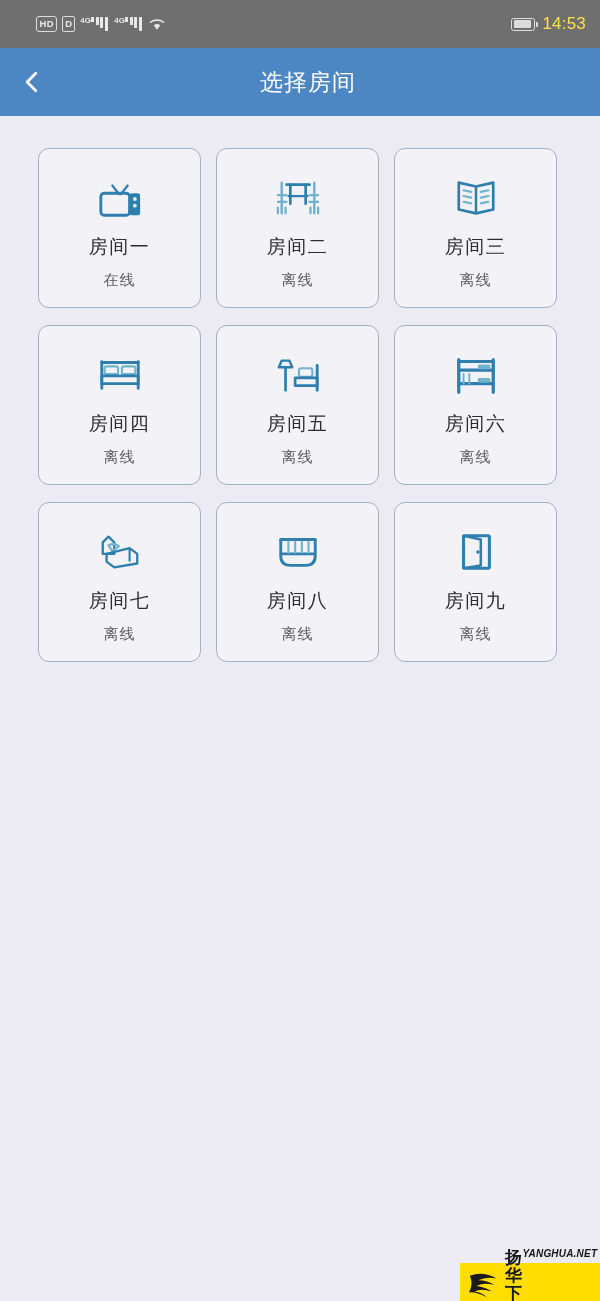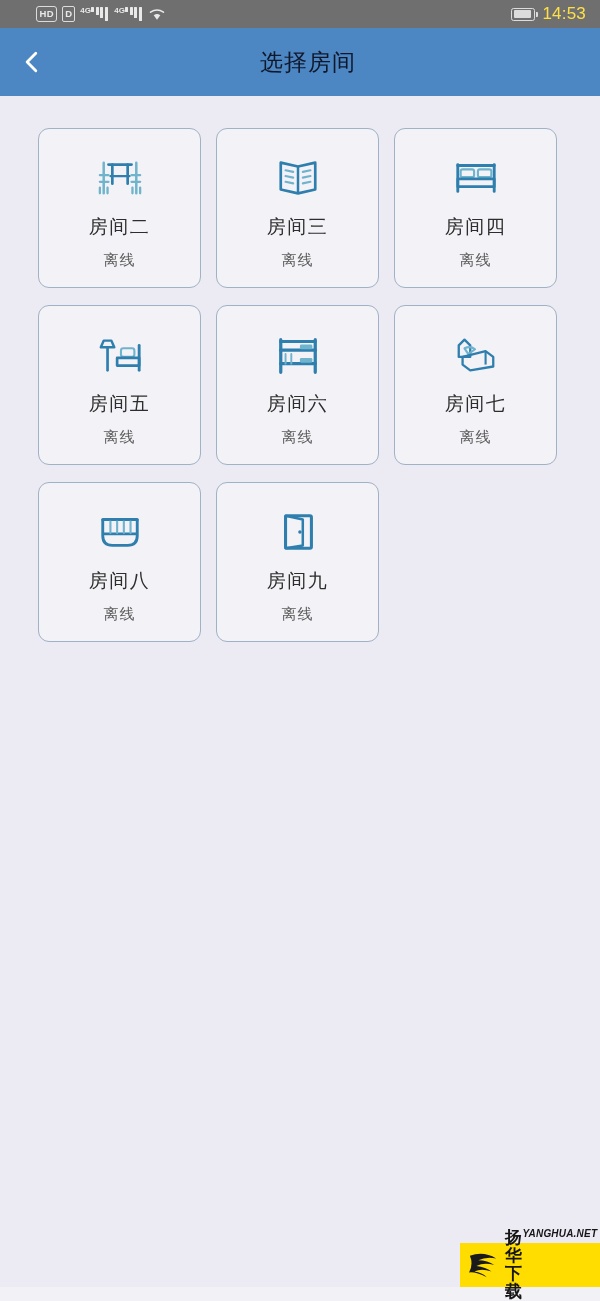--- a/index.html
+++ b/index.html
@@ -5,21 +5,21 @@
   * { box-sizing: border-box; margin: 0; padding: 0; }
   html, body {
     width: 600px; height: 1301px;
     font-family: "Liberation Sans", "DejaVu Sans", sans-serif;
     overflow: hidden;
   }
   body { background: #f1f1f6; position: relative; }
 
   
   .statusbar {
-    height: 28px; width: 100%;
+    height: 48px; width: 100%;
     background: #6f6f6f;
     display: flex; align-items: center;
     justify-content: space-between;
     padding: 0 14px 0 36px;
     color: #e9e9e9;
   }
   .sb-left { display: flex; align-items: center; gap: 5px; }
   .sb-right { display: flex; align-items: center; gap: 7px; }
   .hd-badge {
     border: 1.6px solid #dcdcdc; border-radius: 3px;
@@ -57,21 +57,21 @@
     display: flex; align-items: center;
     position: relative;
   }
   .back-btn {
     width: 64px; height: 68px;
     display: flex; align-items: center; justify-content: center;
   }
   .back-btn svg { display: block; }
   .header-title {
     position: absolute; left: 16px; right: 0; text-align: center;
-    font-size: 23px; color: #0f172a; letter-spacing: 1px;
+    font-size: 23px; color: #ffffff; letter-spacing: 1px;
     pointer-events: none;
   }
 
   
   .content {
     width: 100%; height: calc(1301px - 110px);
     background: #eceaf2;
     position: relative;
   }
   .grid-wrap {
@@ -161,20 +161,33 @@
       </svg>
     </span>
   </div>
   <div class="header-title">选择房间</div>
 </div>
 
 <div class="content">
   <div class="grid-wrap">
     <div class="grid">
 
+      <div class="card">
+        <div class="card-icon">
+          <svg viewBox="0 0 52 48" width="50" height="46">
+            <path d="M18 11 L25 20 M34 11 L27 20" stroke="#2f7fae" stroke-width="2.4" fill="none" stroke-linecap="round"></path>
+            <rect x="6" y="19" width="30" height="23" rx="3.5" fill="none" stroke="#2f7fae" stroke-width="3"></rect>
+            <rect x="36" y="19" width="11" height="23" rx="3" fill="#2f7fae"></rect>
+            <circle cx="41.5" cy="25" r="2" fill="#dff0f7"></circle>
+            <circle cx="41.5" cy="32" r="2" fill="#dff0f7"></circle>
+          </svg>
+        </div>
+        <div class="card-name">房间一</div>
+        <div class="card-status">在线</div>
+      </div>
 
       <div class="card">
         <div class="card-icon">
           <svg viewBox="0 0 52 48" width="50" height="46">
             <path d="M9 8 L9 40 M43 8 L43 40" stroke="#6fb3cd" stroke-width="2.6" stroke-linecap="round"></path>
             <path d="M14 10 L38 10" stroke="#2f7fae" stroke-width="3" stroke-linecap="round"></path>
             <path d="M18 10 L18 30 M34 10 L34 30" stroke="#2f7fae" stroke-width="2.8" stroke-linecap="round"></path>
             <path d="M16 22 L36 22" stroke="#2f7fae" stroke-width="2.4" stroke-linecap="round"></path>
             <path d="M5 21 L14 21 M38 21 L47 21" stroke="#6fb3cd" stroke-width="2.4" stroke-linecap="round"></path>
             <path d="M5 28 L14 28 M38 28 L47 28" stroke="#6fb3cd" stroke-width="2.4" stroke-linecap="round"></path>

